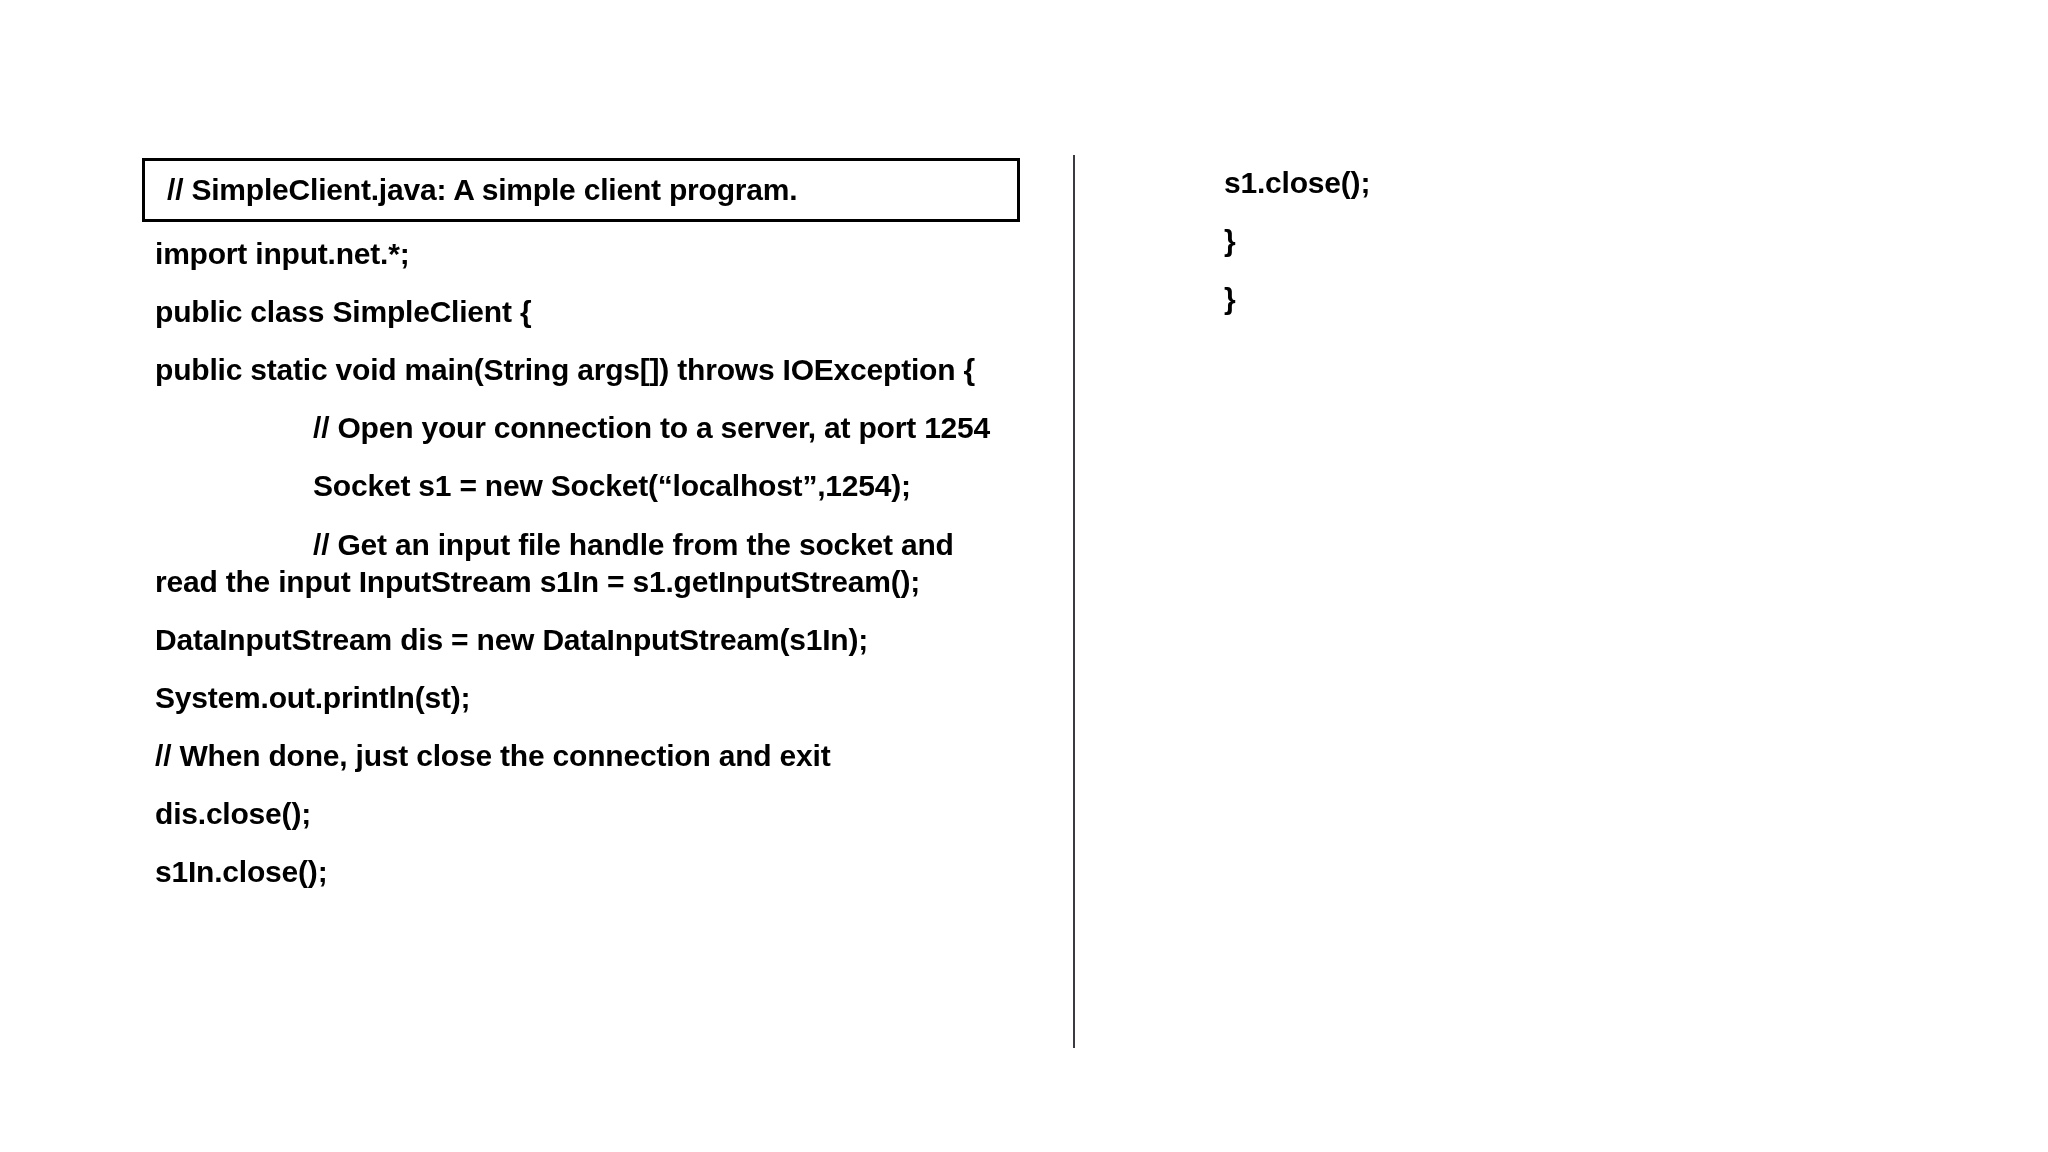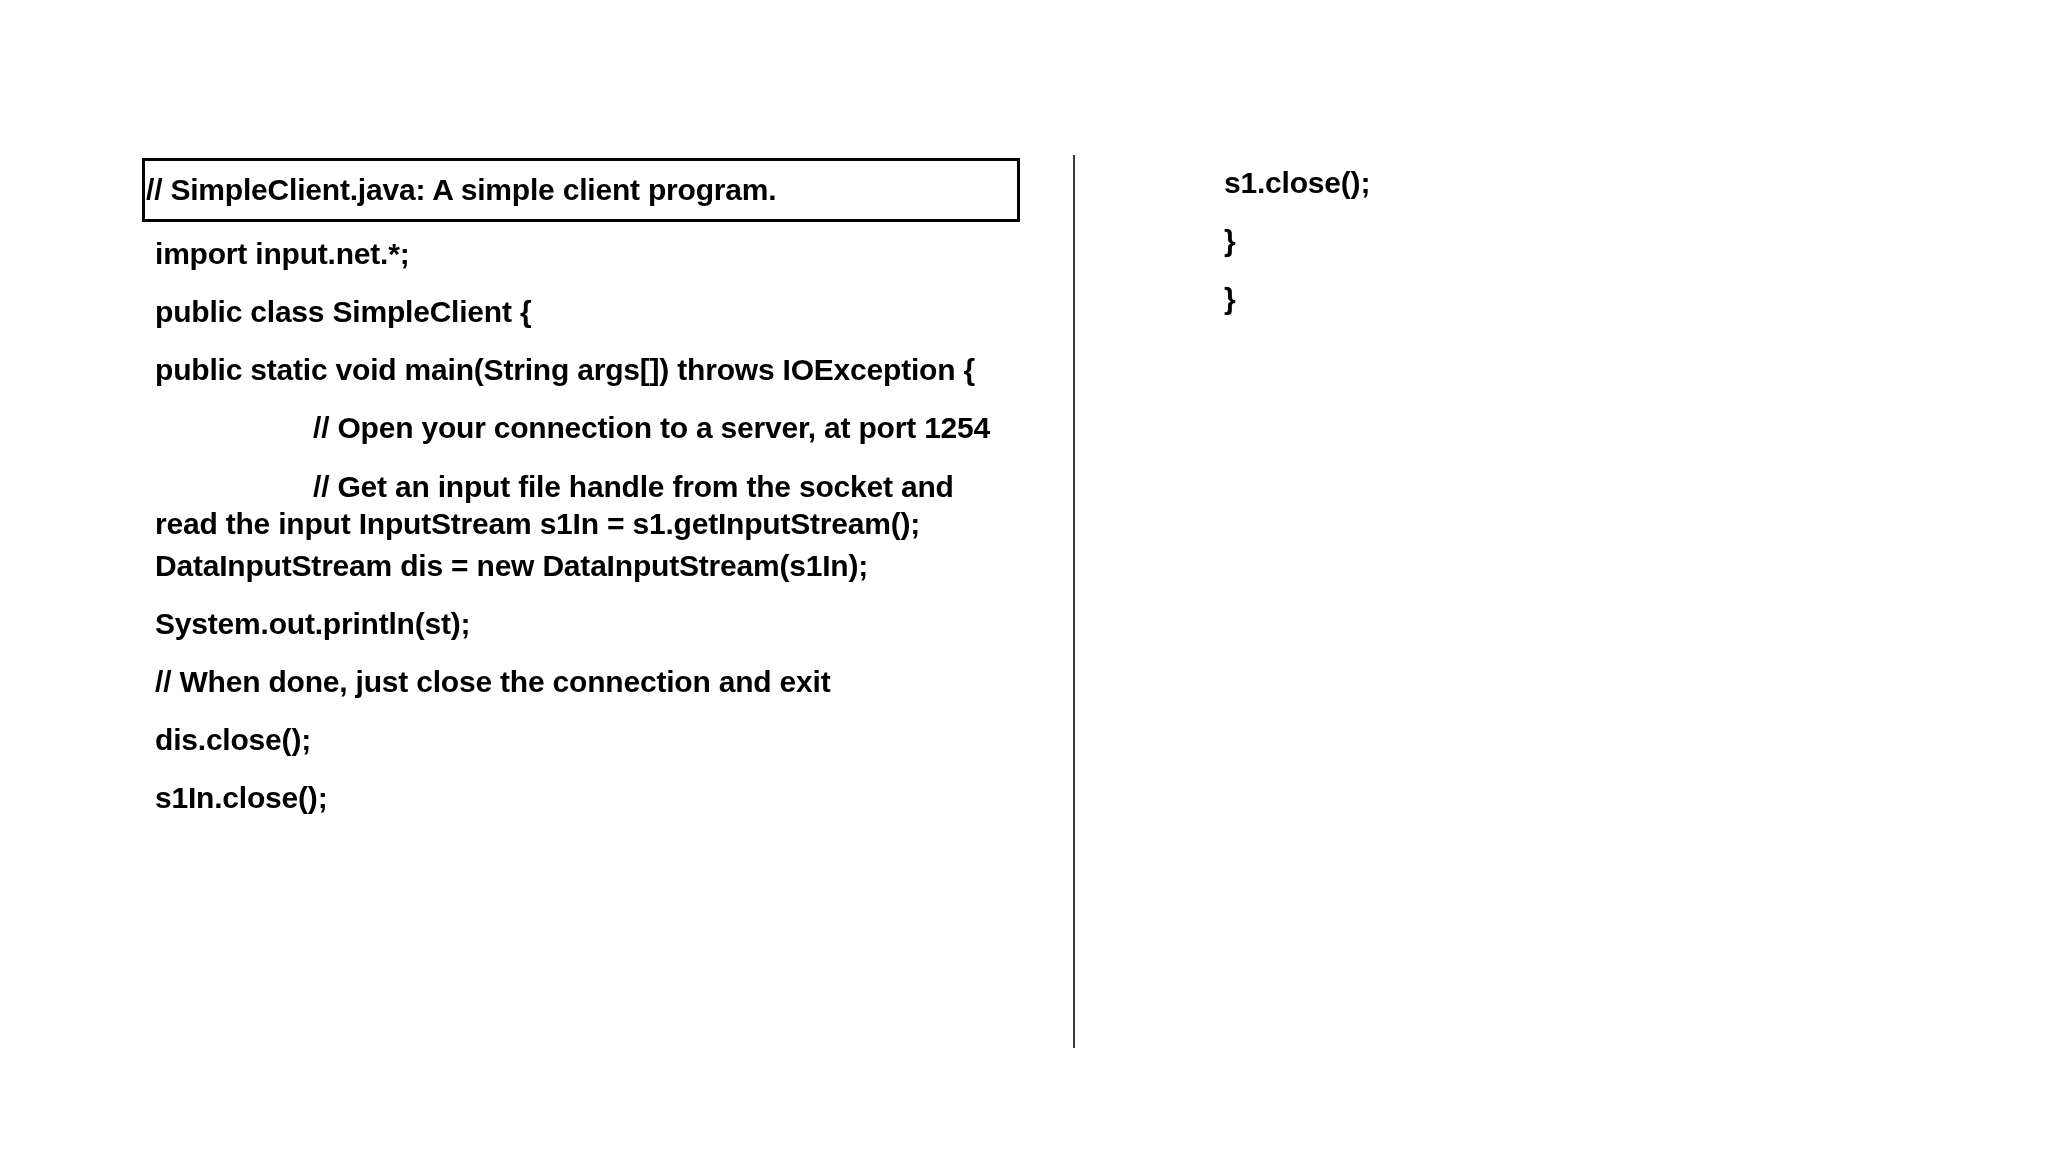--- a/index.html
+++ b/index.html
@@ -27,21 +27,21 @@
     width: 878px;
     height: 64px;
     box-sizing: border-box;
     border: 3px solid #000000;
     background: #ffffff;
     display: flex;
     align-items: center;
   }
   #title-box .code-line {
     margin: 0;
-    padding-left: 1px;
+    padding-left: 22px;
   }
 
   
   .code-line {
     font-family: "Liberation Sans", sans-serif;
     font-weight: bold;
     font-size: 30px;
     line-height: 36px;
     color: #000000;
     letter-spacing: -0.2px;
@@ -59,21 +59,21 @@
     margin: 0 0 22px 0;
   }
   #left-column .code-line.indent {
     padding-left: 158px;
     text-indent: 0;
   }
   
   #left-column .code-line.wrap-para {
     padding-left: 0;
     text-indent: 158px;
-    margin-bottom: 6px;
+    margin-bottom: 22px;
     line-height: 37px;
     width: 820px;
   }
 
   
   #divider {
     position: absolute;
     left: 1073px;
     top: 155px;
     width: 2px;
@@ -99,20 +99,21 @@
 
   <div id="title-box">
     <p class="code-line">// SimpleClient.java: A simple client program.</p>
   </div>
 
   <div id="left-column">
     <p class="code-line">import input.net.*;</p>
     <p class="code-line">public class SimpleClient {</p>
     <p class="code-line">public static void main(String args[]) throws IOException {</p>
     <p class="code-line indent">// Open your connection to a server, at port 1254</p>
+    <p class="code-line indent">Socket s1 = new Socket(“localhost”,1254);</p>
     <p class="code-line wrap-para">// Get an input file handle from the socket and read the input InputStream s1In = s1.getInputStream();</p>
     <p class="code-line">DataInputStream dis = new DataInputStream(s1In);</p>
     <p class="code-line">System.out.println(st);</p>
     <p class="code-line">// When done, just close the connection and exit</p>
     <p class="code-line">dis.close();</p>
     <p class="code-line">s1In.close();</p>
   </div>
 
   <div id="divider"></div>
 

